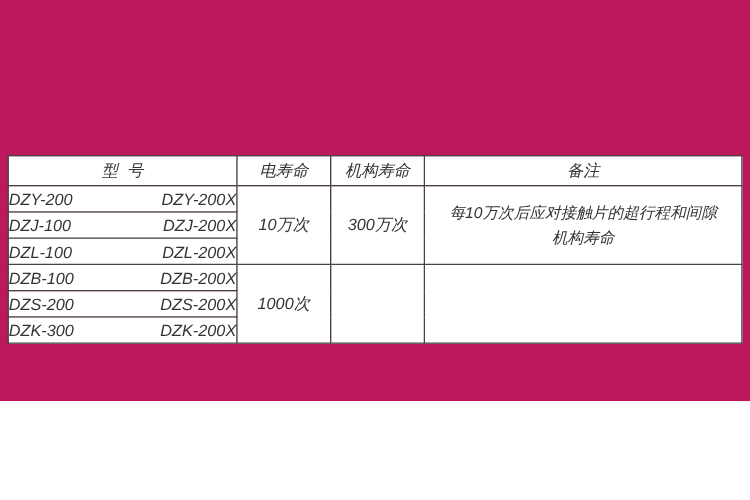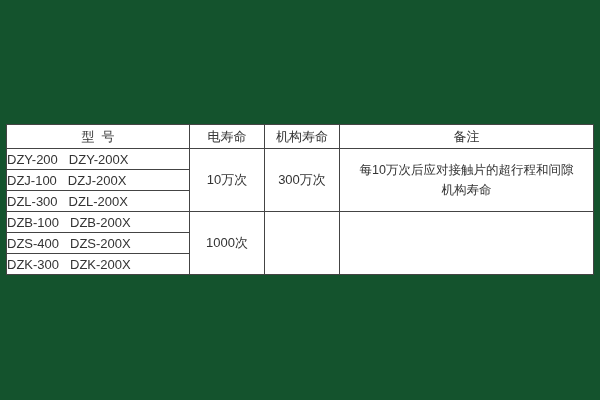--- a/index.html
+++ b/index.html
@@ -3,25 +3,26 @@
 <meta charset="utf-8">
 <style>
   html, body {
     margin: 0;
     padding: 0;
     background: #ffffff;
   }
   .screen {
     position: relative;
     width: 600px;
-    height: 400px;
-    background: #14532d;
+    height: 321px;
+    background: #be185d;
     overflow: hidden;
     font-family: "Liberation Sans", "DejaVu Sans", sans-serif;
     color: #333333;
+    font-style: italic;
   }
   table.spec {
     position: absolute;
     left: 6px;
     top: 124px;
     width: 588px;
     border-collapse: collapse;
     table-layout: fixed;
   }
   table.spec th,
@@ -33,21 +34,21 @@
     text-align: center;
     vertical-align: middle;
     padding: 0;
     background: #ffffff;
   }
   tr.hdr-row { height: 24px; }
   tr.data-row { height: 21px; }
   th.model-hdr { white-space: pre; }
   .model-pair {
     display: flex;
-    justify-content: flex-start;
+    justify-content: space-between;
     align-items: center;
     gap: 11px;
   }
   td.remarks-cell {
     text-align: left;
     padding-left: 10px;
     padding-right: 6px;
     margin-top: 38px;
   }
   .remark-line {
@@ -92,21 +93,21 @@
         <td>
           <span class="model-pair">
             <span>DZJ-100</span>
             <span>DZJ-200X</span>
           </span>
         </td>
       </tr>
       <tr class="data-row">
         <td>
           <span class="model-pair">
-            <span>DZL-300</span>
+            <span>DZL-100</span>
             <span>DZL-200X</span>
           </span>
         </td>
       </tr>
 
       <tr class="data-row">
         <td>
           <span class="model-pair">
             <span>DZB-100</span>
             <span>DZB-200X</span>
@@ -115,21 +116,21 @@
         <td rowspan="3">1000次</td>
         <td rowspan="3"></td>
         <td rowspan="3" class="remarks-cell">
           <div class="remark-line"></div>
           <div class="remark-line"></div>
         </td>
       </tr>
       <tr class="data-row">
         <td>
           <span class="model-pair">
-            <span>DZS-400</span>
+            <span>DZS-200</span>
             <span>DZS-200X</span>
           </span>
         </td>
       </tr>
       <tr class="data-row">
         <td>
           <span class="model-pair">
             <span>DZK-300</span>
             <span>DZK-200X</span>
           </span>

